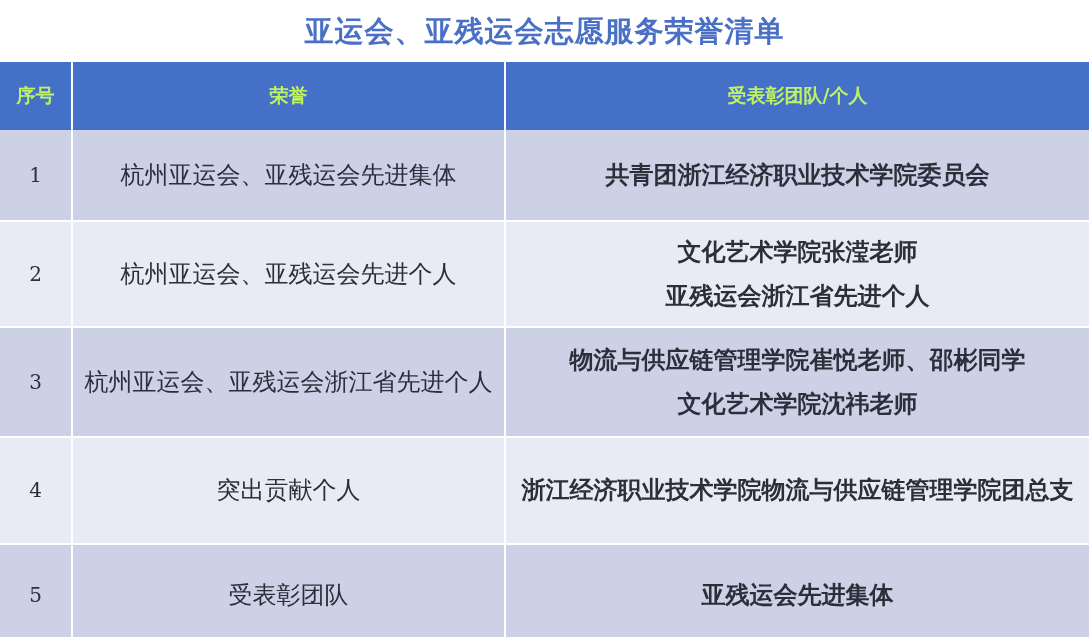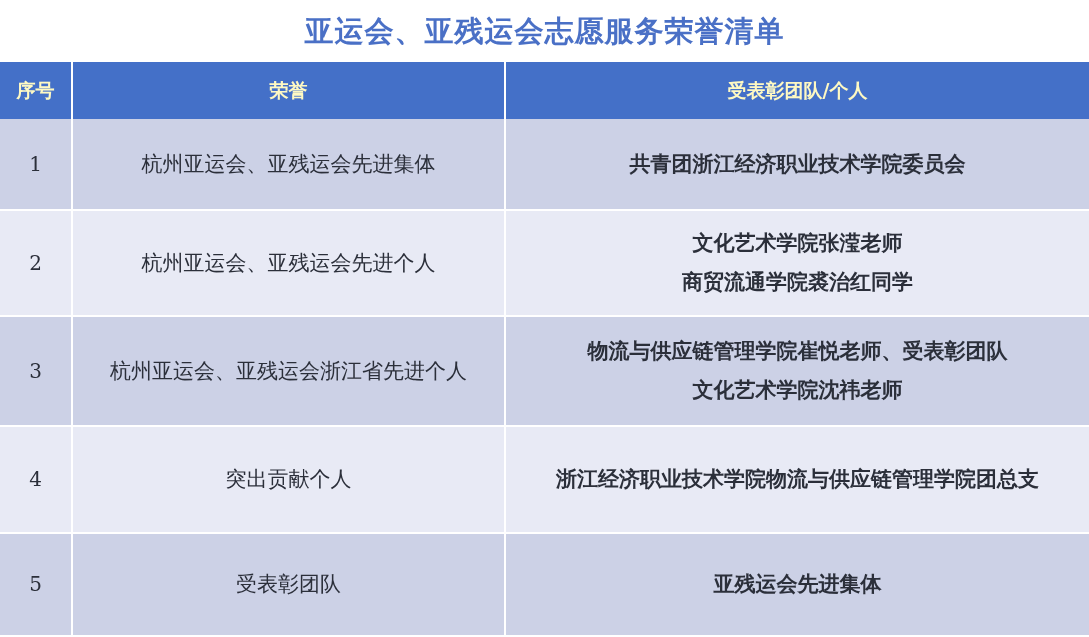--- a/index.html
+++ b/index.html
@@ -39,38 +39,38 @@
     border-collapse: separate;
     border-spacing: 0;
     table-layout: fixed;
   }
   .honor-table col.c-no    { width: 73px; }
   .honor-table col.c-honor { width: 433px; }
   .honor-table col.c-who   { width: 583px; }
 
   .honor-table thead th {
     background: #4470c8;
-    color: #fef9c3;
+    color: #bef264;
     font-family: "DejaVu Sans", "Liberation Sans", sans-serif;
     font-size: 19px;
     font-weight: bold;
-    height: 57px;
+    height: 68px;
     text-align: center;
     vertical-align: middle;
     border-right: 2px solid #ffffff;
     padding: 0 4px;
     white-space: nowrap;
     box-sizing: border-box;
     margin-left: 24px;
   }
   .honor-table thead th:last-child { border-right: none; }
 
   .honor-table tbody td {
     font-family: "DejaVu Serif", "Liberation Serif", serif;
-    font-size: 21px;
+    font-size: 24px;
     color: #2b2f3a;
     text-align: center;
     vertical-align: middle;
     border-right: 2px solid #ffffff;
     border-bottom: 2px solid #ffffff;
     padding: 6px 6px;
     box-sizing: border-box;
     line-height: 1.85;
   }
   .honor-table tbody td:last-child { border-right: none; font-weight: bold; }
@@ -116,29 +116,29 @@
         <td class="col-who multiline">
           <span class="nowrap">共青团浙江经济职业技术学院委员会</span>
         </td>
       </tr>
 
       <tr class="even r2">
         <td class="col-no">2</td>
         <td class="col-honor nowrap">杭州亚运会、亚残运会先进个人</td>
         <td class="col-who multiline">
           <span class="nowrap">文化艺术学院张滢老师</span>
-          <span class="nowrap">商贸流通学院裘治红同学</span>
+          <span class="nowrap">亚残运会浙江省先进个人</span>
         </td>
       </tr>
 
       <tr class="odd r3">
         <td class="col-no">3</td>
         <td class="col-honor nowrap">杭州亚运会、亚残运会浙江省先进个人</td>
         <td class="col-who multiline">
-          <span class="nowrap">物流与供应链管理学院崔悦老师、受表彰团队</span>
+          <span class="nowrap">物流与供应链管理学院崔悦老师、邵彬同学</span>
           <span class="nowrap">文化艺术学院沈祎老师</span>
         </td>
       </tr>
 
       <tr class="even r4">
         <td class="col-no">4</td>
         <td class="col-honor nowrap">突出贡献个人</td>
         <td class="col-who multiline">
           <span class="nowrap">浙江经济职业技术学院物流与供应链管理学院团总支</span>
         </td>

